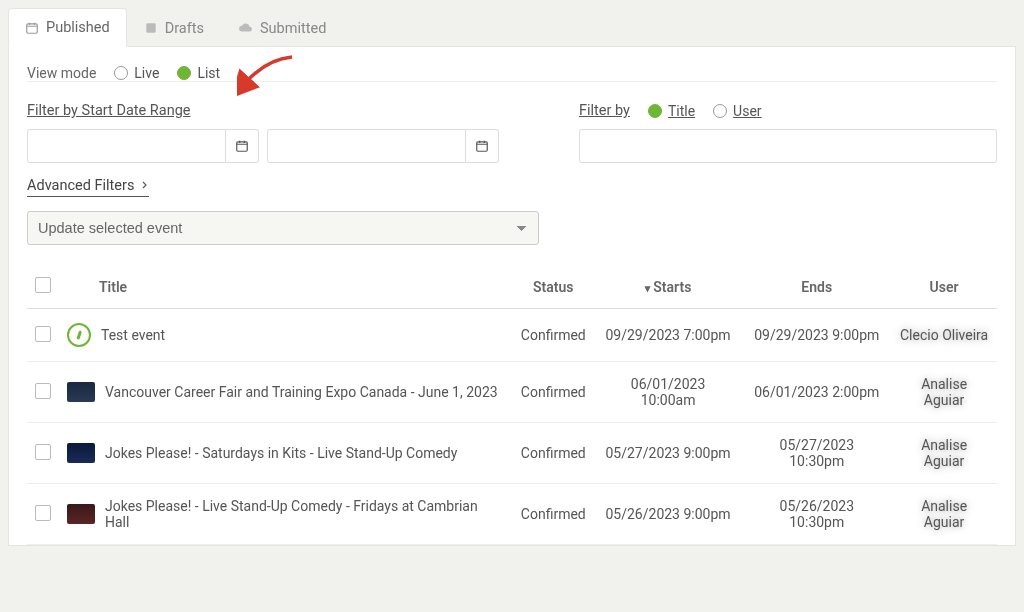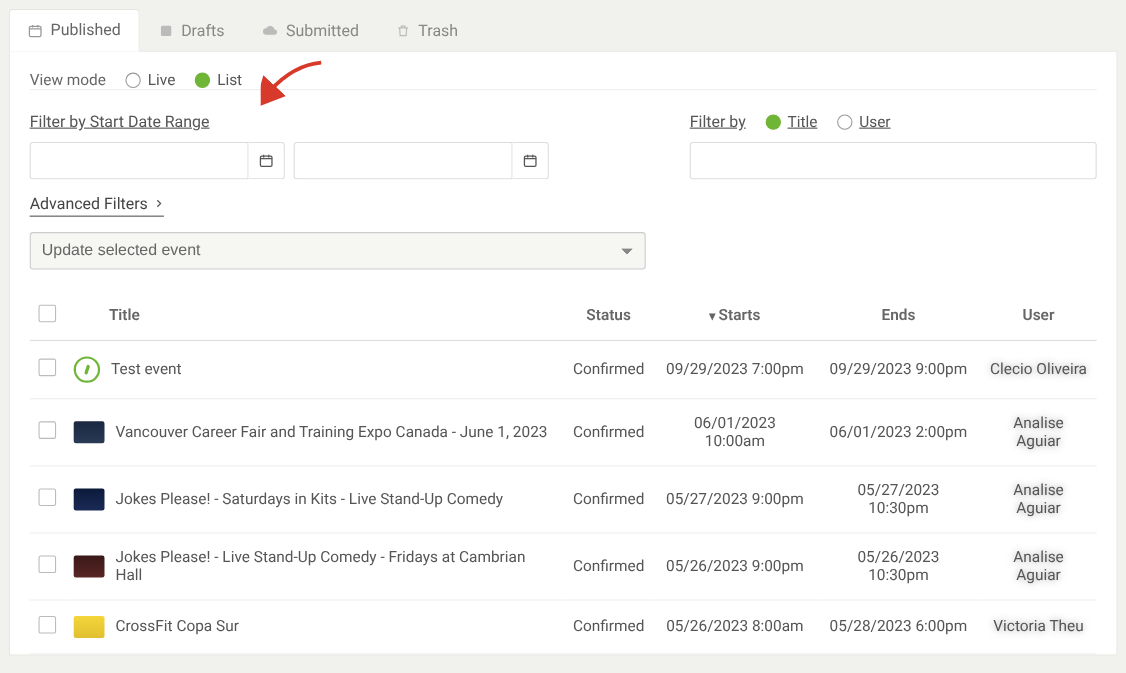--- a/index.html
+++ b/index.html
@@ -96,21 +96,21 @@
     width: 100%; border: 1px solid #ddd; border-radius: 3px;
     height: 34px; padding: 0 10px; font-size: 14px; margin-top: 10px;
   }
   .adv-filters {
     margin-top: 14px; display: inline-flex; align-items: flex-end; gap: 6px;
     color: #444; cursor: pointer; font-size: 14.5px;
     border-bottom: 1px solid #555; padding-bottom: 2px;
   }
   .adv-filters .chev { border-bottom: none; }
   .bulk-select {
-    margin-top: 14px; width: 560px; height: 34px;
+    margin-top: 14px; width: 512px; height: 34px;
     border: 1px solid #ccc; border-radius: 3px; background: #f6f6f3;
     padding: 0 10px; font-size: 14.5px; color: #666;
     appearance: none; -webkit-appearance: none;
     background-image: linear-gradient(45deg, transparent 50%, #888 50%), linear-gradient(135deg, #888 50%, transparent 50%);
     background-position: calc(100% - 16px) 14px, calc(100% - 11px) 14px;
     background-size: 5px 5px, 5px 5px;
     background-repeat: no-repeat;
   }
   .table {
     width: 100%; border-collapse: collapse; margin-top: 20px;
@@ -173,28 +173,20 @@
       </span>
       <span>Drafts</span>
     </div>
     <div class="tab">
       <span class="tab-icon">
         <svg width="15" height="14" viewBox="0 0 24 24" fill="#bbb">
             <path d="M6 18a5 5 0 010-10 7 7 0 0113 2 4 4 0 010 8H6z"></path>
           </svg>
       </span>
       <span>Submitted</span>
-    </div>
-    <div class="tab">
-      <span class="tab-icon">
-        <svg width="13" height="14" viewBox="0 0 24 24" fill="none" stroke="#bbb" stroke-width="2">
-            <path d="M4 7h16M9 7V4h6v3M6 7l1 13h10l1-13"></path>
-          </svg>
-      </span>
-      <span>Trash</span>
     </div>
   </div>
 
   <div class="panel">
     <div class="viewmode-row">
       <span class="viewmode-label">View mode</span>
       <span class="radio-opt">
         <span class="radio-circle"></span>
         <span>Live</span>
       </span>
@@ -322,29 +314,16 @@
               <div class="title-cell">
                 <span class="thumb brown"></span>
                 <span>Jokes Please! - Live Stand-Up Comedy - Fridays at Cambrian Hall</span>
               </div>
             </td>
             <td class="center status-ok">Confirmed</td>
             <td class="center">05/26/2023 9:00pm</td>
             <td class="center">05/26/2023 10:30pm</td>
             <td class="center blurred">Analise Aguiar</td>
           </tr>
-          <tr>
-            <td><span class="row-check"></span></td>
-            <td>
-              <div class="title-cell">
-                <span class="thumb yellow"></span>
-                <span>CrossFit Copa Sur</span>
-              </div>
-            </td>
-            <td class="center status-ok">Confirmed</td>
-            <td class="center">05/26/2023 8:00am</td>
-            <td class="center">05/28/2023 6:00pm</td>
-            <td class="center blurred">Victoria Theu</td>
-          </tr>
         </tbody>
     </table>
   </div>
 </div>
 
 </body></html>

